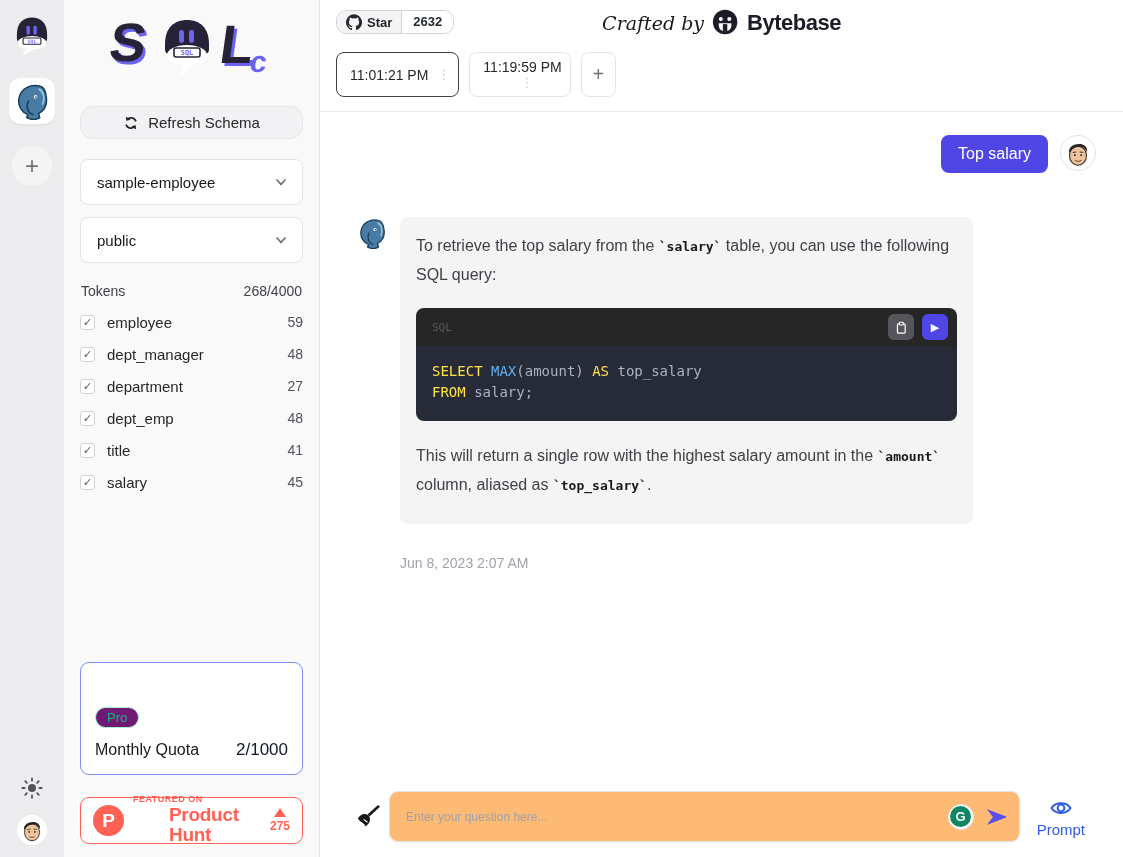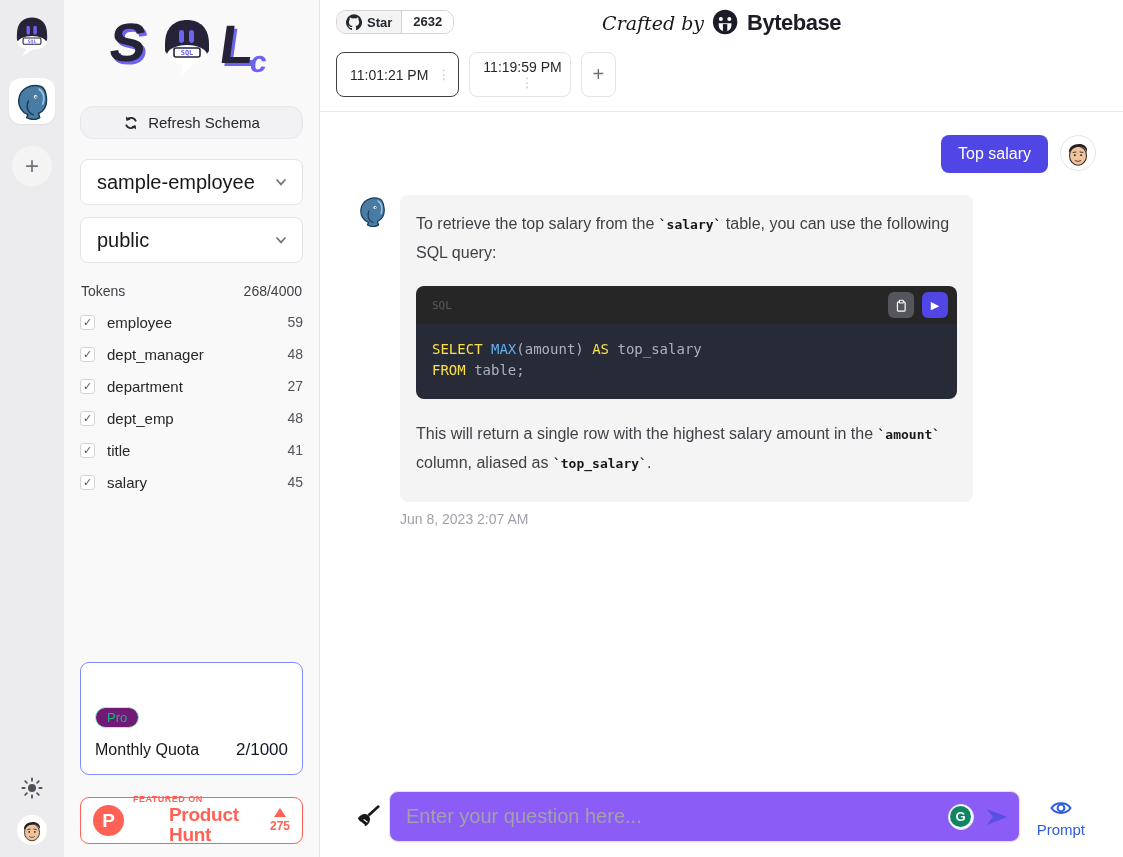--- a/index.html
+++ b/index.html
@@ -21,21 +21,21 @@
   .rail-avatar { width:30px; height:30px; border-radius:50%; margin-top:16px; overflow:hidden; cursor:pointer; background:#fff; }
 
   
   .sidebar { width:256px; background:#f9f9fa; border-right:1px solid #e4e4e7; display:flex; flex-direction:column; padding:12px 16px 13px; flex-shrink:0; }
   .logo { align-self:center; margin-top:2px; }
   .refresh-btn { margin-top:22px; height:33px; background:#f2f2f4; border:1px solid #e7e7ea; border-radius:13px;
                  display:flex; align-items:center; justify-content:center; gap:9px; cursor:pointer;
                  font-size:15px; color:#27272a; }
   .select { margin-top:20px; height:46px; background:#fff; border:1px solid #e4e4e7; border-radius:8px;
             display:flex; align-items:center; justify-content:space-between; padding:0 14px 0 16px;
-            font-size:20px; color:#18181b; cursor:pointer; }
+            font-size:15px; color:#18181b; cursor:pointer; }
   .select + .select { margin-top:12px; }
   .tokens-head { margin-top:20px; display:flex; justify-content:space-between; font-size:14px; color:#3f3f46; padding:0 1px; }
   .table-list { margin-top:7px; }
   .table-row { display:flex; align-items:center; height:32px; }
   .checkbox { width:15px; height:15px; border:1px solid #d4d4d8; border-radius:3px; background:#fff;
               display:flex; align-items:center; justify-content:center; font-size:11px; color:#52525b; cursor:pointer; flex-shrink:0; }
   .table-name { margin-left:12px; font-size:15px; color:#27272a; flex:1; }
   .table-tokens { font-size:14px; color:#52525b; }
   .sidebar-spacer { flex:1; }
   .quota-card { border:1.5px solid #818cf8; border-radius:9px; background:#fff; padding:12px 14px 14px; }
@@ -68,21 +68,21 @@
   .tabstrip { display:flex; gap:10px; padding:8px 16px 14px; border-bottom:1px solid #e8e8ea; }
   .tab { display:flex; align-items:center; background:#fff; border-radius:8px; padding:6px 8px 6px 13px;
          font-size:14px; color:#27272a; cursor:pointer; }
   .tab.active { border:1.5px solid #3f3f46; }
   .tab.inactive { border:1px solid #e4e4e7;flex-direction:column; }
   .kebab { color:#c4c4c9; font-size:13px; margin-left:9px; cursor:pointer; }
   .tab-add { width:35px; background:#fff; border:1px solid #e4e4e7; border-radius:8px; color:#71717a;
              font-size:20px; display:flex; align-items:center; justify-content:center; cursor:pointer; }
 
   
-  .chat { flex:1; padding:23px 27px 0 36px; display:flex; flex-direction:column; overflow:hidden; }
+  .chat { flex:1; padding:23px 27px 0 36px; display:flex; flex-direction:column; overflow:hidden;gap:22px; }
   .user-row { display:flex; justify-content:flex-end; align-items:flex-start; gap:12px; }
   .user-bubble { background:#4f46e5; color:#fff; font-size:16px; padding:8px 17px; border-radius:8px; line-height:22px; }
   .avatar { width:36px; height:36px; border-radius:50%; border:1px solid #e4e4e7; background:#fff; overflow:hidden; flex-shrink:0; }
   .assistant-row { display:flex; align-items:flex-start; gap:12px; margin-top:22px; }
   .assistant-avatar { width:32px; height:32px; flex-shrink:0; }
   .assistant-bubble { background:#f4f4f5; border-radius:8px; padding:15px 16px 24px; width:573px; }
   .msg-p { font-size:16px; line-height:28px; color:#3f3f46; }
   .inline-code { font-family:"DejaVu Sans Mono",monospace; font-weight:bold; font-size:13px; color:#18181b; }
   .code-block { margin-top:19px; border-radius:8px; overflow:hidden; }
   .code-head { background:#262626; height:38px; display:flex; align-items:center; padding:0 9px 0 16px; }
@@ -94,22 +94,22 @@
                font-size:14px; line-height:21px; white-space:pre; color:#abb2bf; }
   .tok-kw { color:#fde047; }
   .tok-fn { color:#61afef; }
   .msg-p2 { margin-top:21px; }
   .timestamp { margin:9px 0 0 44px; font-size:14px; color:#a1a1aa; }
 
   
   .composer { display:flex; align-items:center; padding:0 26px 15px 33px; gap:9px; }
   .broom { width:27px; height:27px; flex-shrink:0; cursor:pointer; }
   .input-wrap { flex:1; position:relative; }
-  .question-input { width:100%; height:51px; border:1px solid #e4e4e7; border-radius:9px; background:#8b5cf6;
-                    box-shadow:0 1px 2px rgba(0,0,0,.05); padding:0 92px 0 16px; font-size:20px;
+  .question-input { width:100%; height:51px; border:1px solid #e4e4e7; border-radius:9px; background:#fdba74;
+                    box-shadow:0 1px 2px rgba(0,0,0,.05); padding:0 92px 0 16px; font-size:12px;
                     font-family:"Liberation Sans",sans-serif; color:#18181b; outline:none; }
   .question-input::placeholder { color:#a1a1aa; }
   .grammarly { position:absolute; right:46px; top:50%; transform:translateY(-50%); width:26px; height:26px;
                border-radius:50%; background:#fff; border:1px solid #e4e4e7; display:flex; align-items:center; justify-content:center; cursor:pointer; }
   .grammarly-g { width:21px; height:21px; border-radius:50%; background:#0e8663; color:#fff; font-size:13px;
                  font-weight:bold; display:flex; align-items:center; justify-content:center; }
   .send-btn { position:absolute; right:11px; top:50%; transform:translateY(-50%); width:25px; height:25px; cursor:pointer; }
   .prompt-btn { display:flex; flex-direction:column; align-items:center; gap:1px; color:#2d5be3;
                 cursor:pointer; padding:0 12px 0 8px; }
   .prompt-label { font-size:15px; }
@@ -348,21 +348,21 @@
             <span class="code-lang">SQL</span>
             <span class="code-btn copy-btn">
               <svg viewBox="0 0 16 16" width="13" height="13">
                 <rect x="3" y="3.5" width="9.5" height="11.5" rx="1.6" fill="none" stroke="#fff" stroke-width="1.5"></rect>
                 <rect x="5.3" y="1.5" width="5" height="3.4" rx="1" fill="#55555c" stroke="#fff" stroke-width="1.4"></rect>
               </svg>
             </span>
             <span class="code-btn run-btn">▶</span>
           </div>
           <div class="code-body"><span class="tok-kw">SELECT </span><span class="tok-fn">MAX</span><span>(amount) </span><span class="tok-kw">AS</span><span> top_salary</span>
-<span class="tok-kw">FROM</span><span> table;</span></div>
+<span class="tok-kw">FROM</span><span> salary;</span></div>
         </div>
 
         <p class="msg-p msg-p2"><span>This will return a single row with the highest salary amount in the </span><span class="inline-code">`amount`</span><span> column, aliased as </span><span class="inline-code">`top_salary`</span><span>.</span></p>
       </div>
     </div>
 
     <div class="timestamp">Jun 8, 2023 2:07 AM</div>
   </div>
 
   <div class="composer">

